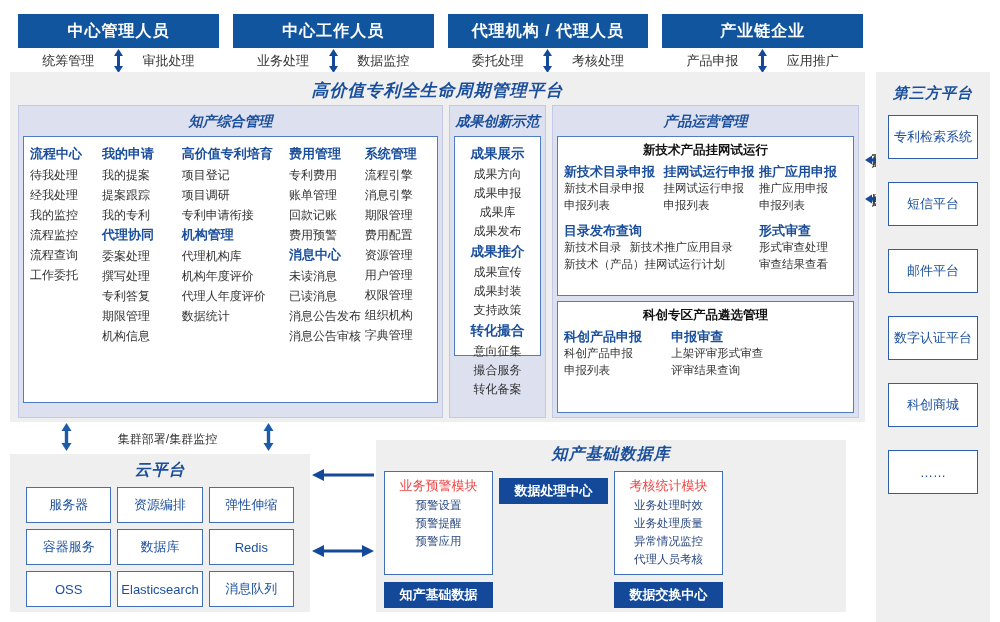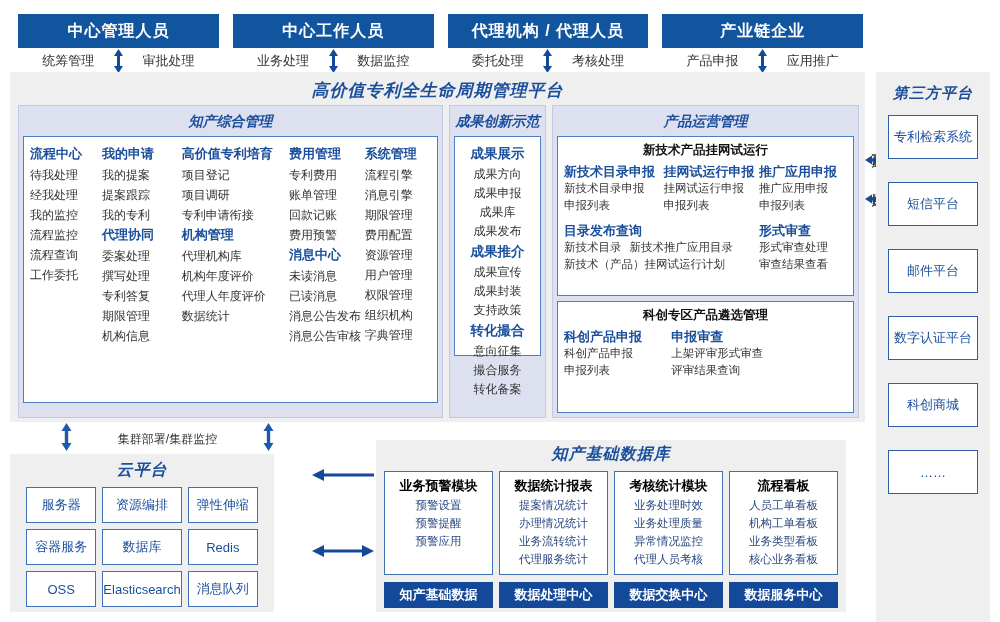--- a/index.html
+++ b/index.html
@@ -92,41 +92,41 @@
   .third-list{margin-top:12px;display:flex;flex-direction:column;gap:23px;align-items:center;}
   .third-item{width:88px;height:42px;background:#fff;border:1.5px solid #2f5ea8;
     display:flex;align-items:center;justify-content:center;font-size:13px;color:#1b4f9c;}
 
   
   .cluster{position:absolute;left:60px;top:424px;width:215px;height:30px;
     display:flex;align-items:center;justify-content:space-between;}
   .cluster .clbl{font-size:12px;color:#333;}
 
   
-  .cloud{position:absolute;left:10px;top:454px;width:264px;height:158px;background:#efefef;}
+  .cloud{position:absolute;left:10px;top:454px;width:300px;height:158px;background:#efefef;}
   .cloud-title{text-align:center;font-style:italic;font-weight:bold;font-size:16px;
     color:#1b4f9c;padding-top:6px;letter-spacing:1px;}
   .cloud-grid{margin:6px 16px 0;display:grid;grid-template-columns:repeat(3,1fr);gap:6px;}
   .cloud-cell{background:#fff;border:1.5px solid #3f6fb5;height:34px;
     display:flex;align-items:center;justify-content:center;font-size:13px;color:#1b4f9c;}
 
   
   .midarrows{position:absolute;left:312px;top:468px;width:62px;height:110px;}
   .midarrows .a1{position:absolute;top:0;left:0;}
   .midarrows .a2{position:absolute;top:76px;left:0;}
 
   
   .db{position:absolute;left:376px;top:440px;width:470px;height:172px;background:#efefef;}
   .db-title{text-align:center;font-style:italic;font-weight:bold;font-size:16px;
     color:#1b4f9c;padding-top:4px;letter-spacing:1px;}
   .db-grid{margin:6px 8px 0;display:grid;grid-template-columns:repeat(4,1fr);gap:6px;}
   .db-col{display:flex;flex-direction:column;}
   .db-card{background:#fff;border:1.5px solid #3f6fb5;height:104px;padding:4px 2px;
     box-sizing:border-box;text-align:center;}
-  .db-head{font-weight:bold;font-size:13px;color:#000000;line-height:20px;}
+  .db-head{font-weight:normal;font-size:13px;color:#ef4444;line-height:20px;}
   .db-item{font-size:11.5px;color:#2b4a80;line-height:18px;}
   .db-foot{margin-top:7px;background:#14499a;color:#fff;height:26px;
     display:flex;align-items:center;justify-content:center;font-weight:bold;font-size:13px;}
 </style>
 </head>
 <body>
 
 <div class="page">
 
   <div class="roles">
@@ -405,45 +405,28 @@
       <div class="db-col">
         <div class="db-card">
           <div class="db-head">业务预警模块</div>
           <div class="db-item">预警设置</div>
           <div class="db-item">预警提醒</div>
           <div class="db-item">预警应用</div>
         </div>
         <div class="db-foot">知产基础数据</div>
       </div>
       <div class="db-col">
-        <div class="db-card">
-          <div class="db-head">数据统计报表</div>
-          <div class="db-item">提案情况统计</div>
-          <div class="db-item">办理情况统计</div>
-          <div class="db-item">业务流转统计</div>
-          <div class="db-item">代理服务统计</div>
-        </div>
         <div class="db-foot">数据处理中心</div>
       </div>
       <div class="db-col">
         <div class="db-card">
           <div class="db-head">考核统计模块</div>
           <div class="db-item">业务处理时效</div>
           <div class="db-item">业务处理质量</div>
           <div class="db-item">异常情况监控</div>
           <div class="db-item">代理人员考核</div>
         </div>
         <div class="db-foot">数据交换中心</div>
       </div>
-      <div class="db-col">
-        <div class="db-card">
-          <div class="db-head">流程看板</div>
-          <div class="db-item">人员工单看板</div>
-          <div class="db-item">机构工单看板</div>
-          <div class="db-item">业务类型看板</div>
-          <div class="db-item">核心业务看板</div>
-        </div>
-        <div class="db-foot">数据服务中心</div>
-      </div>
     </div>
   </div>
 
 </div>
 
 </body></html>

